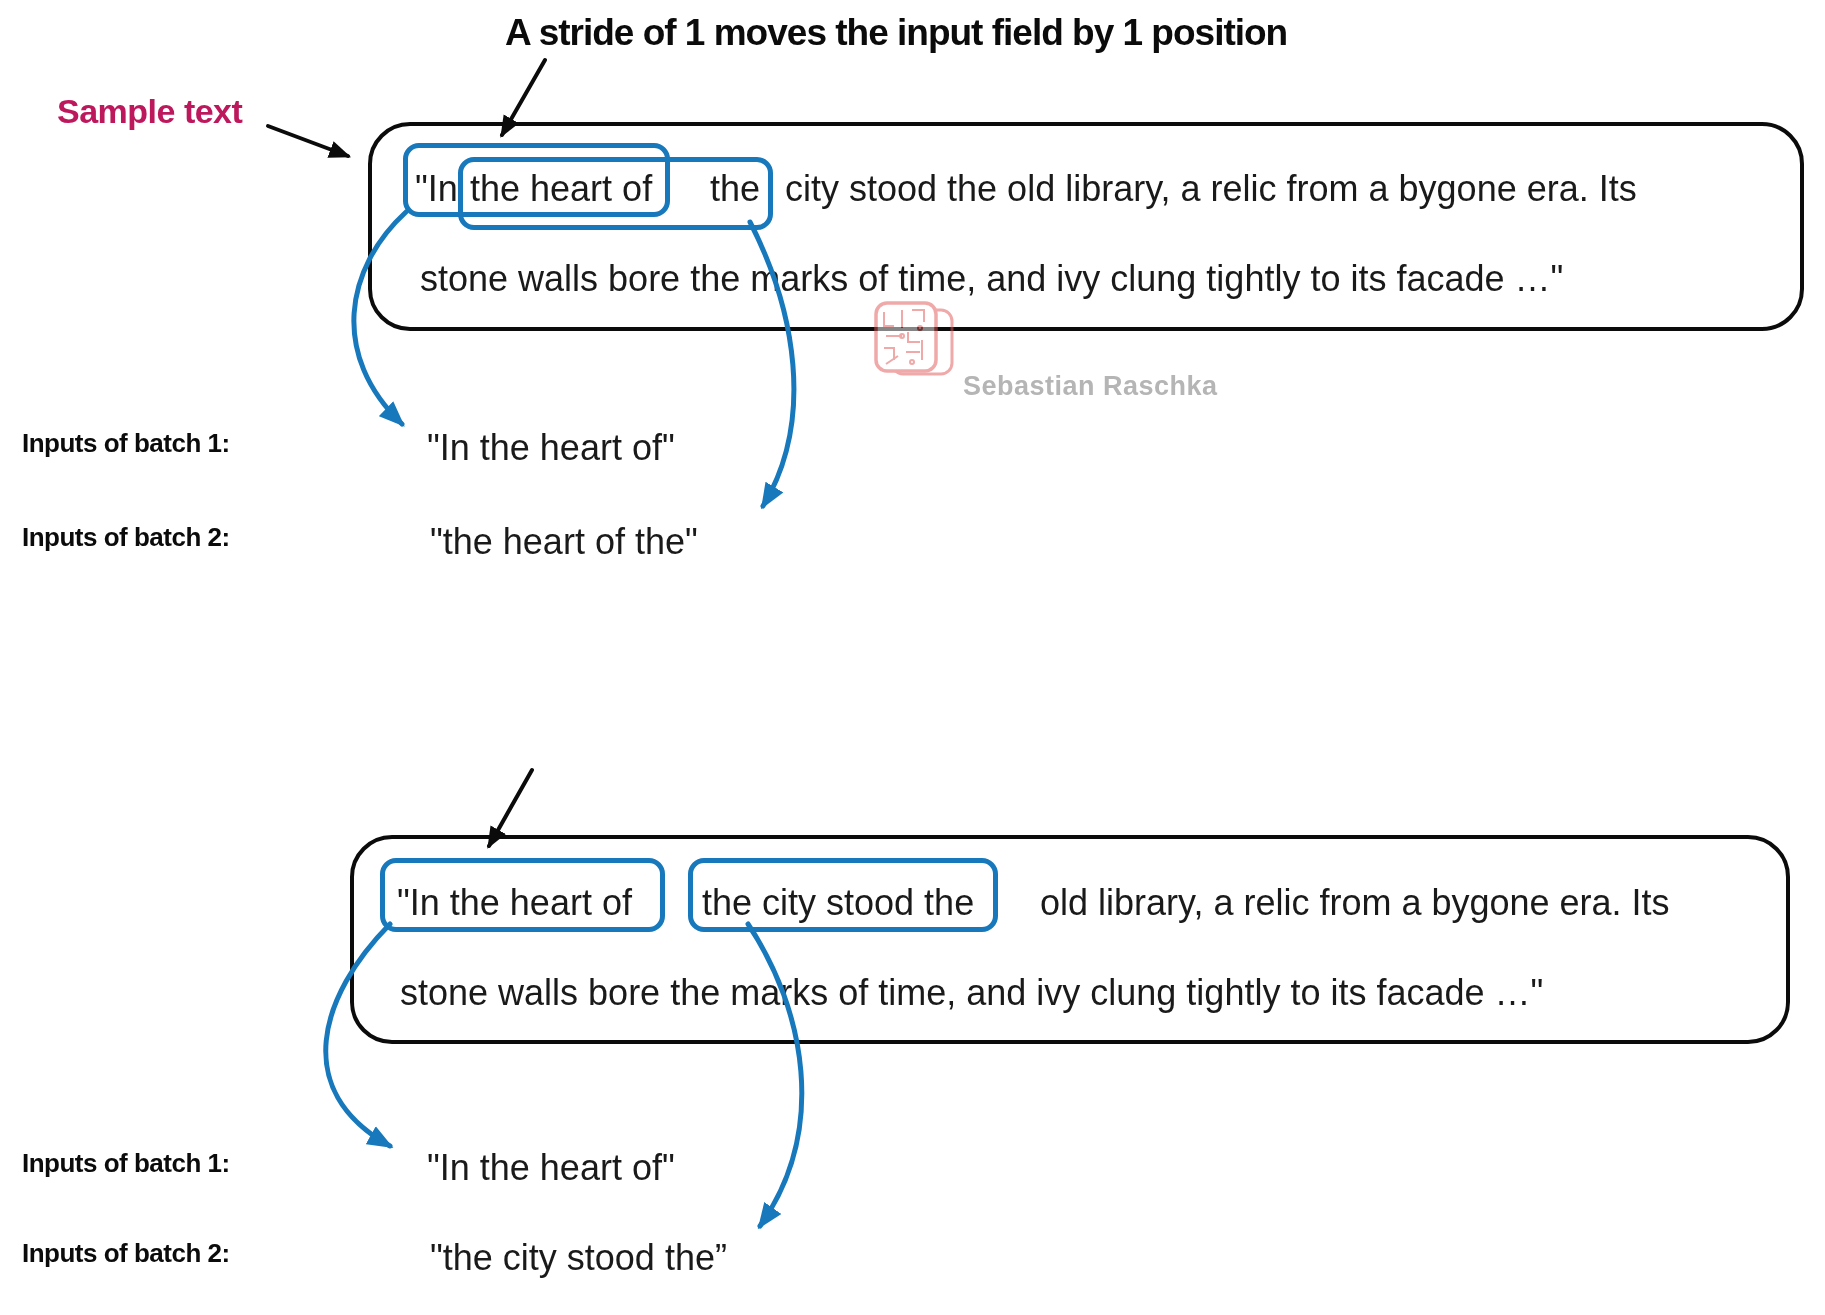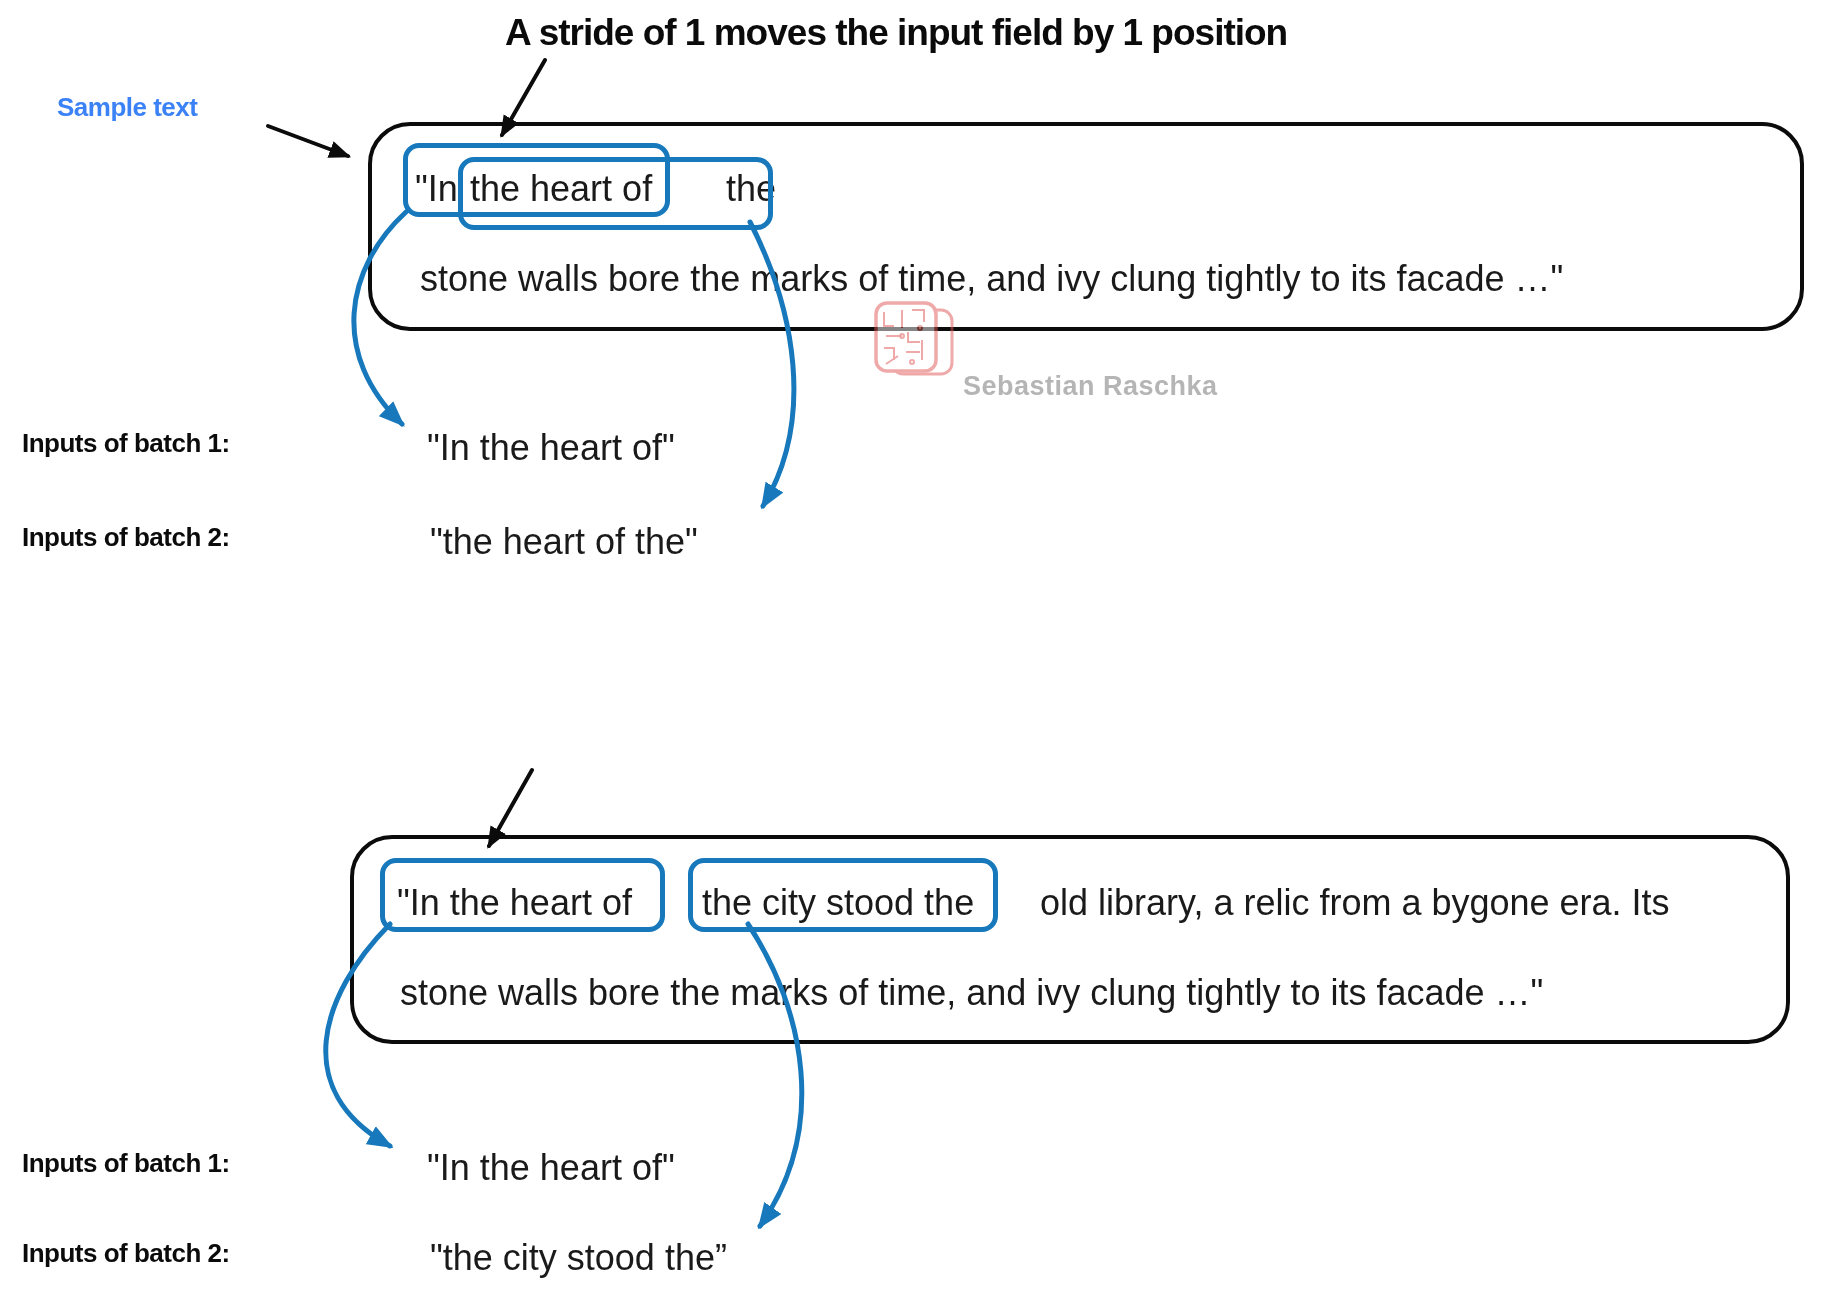--- a/index.html
+++ b/index.html
@@ -9,21 +9,21 @@
     background:#ffffff;
     font-family:"Liberation Sans","DejaVu Sans",sans-serif;
     color:#151515;
     overflow:hidden;
   }
   .abs{position:absolute;white-space:nowrap;}
   .title{
     font-size:37px;font-weight:700;letter-spacing:-1px;color:#0b0b0b;
   }
   .side-label{
-    font-size:26px;font-weight:700;letter-spacing:-0.5px;color:#3b82f6;
+    font-size:34px;font-weight:700;letter-spacing:-0.5px;color:#be185d;
   }
   .sample-box{
     position:absolute;
     border:4px solid #0b0b0b;
     border-radius:42px;
     background:#ffffff;
   }
   .body-text{font-size:36px;color:#1a1a1a;}
   .token-box{
     position:absolute;
@@ -45,21 +45,22 @@
 <div class="canvas">
 
   <div class="abs title" style="left:505px;top:12px;">A stride of 1 moves the input field by 1 position</div>
 
   <div class="abs side-label" style="left:57px;top:92px;">Sample text</div>
 
   <div class="sample-box" style="left:368px;top:122px;width:1428px;height:201px;"></div>
 
   <span class="abs body-text" style="left:415px;top:168px;">"In</span>
   <span class="abs body-text" style="left:470px;top:168px;">the heart of</span>
-  <span class="abs body-text" style="left:710px;top:168px;margin-left:16px;">the</span>
+  <span class="abs body-text" style="left:710px;top:168px;">the</span>
+  <span class="abs body-text" style="left:785px;top:168px;">city stood the old library, a relic from a bygone era. Its</span>
 
   <span class="abs body-text" style="left:420px;top:258px;">stone walls bore the marks of time, and ivy clung tightly to its facade …"</span>
 
   <div class="token-box" style="left:403px;top:143px;width:257px;height:64px;"></div>
   <div class="token-box" style="left:458px;top:157px;width:305px;height:63px;"></div>
 
   <span class="abs batch-label" style="left:22px;top:428px;">Inputs of batch 1:</span>
   <span class="abs batch-value" style="left:427px;top:427px;">"In the heart of"</span>
 
   <span class="abs batch-label" style="left:22px;top:522px;">Inputs of batch 2:</span>

